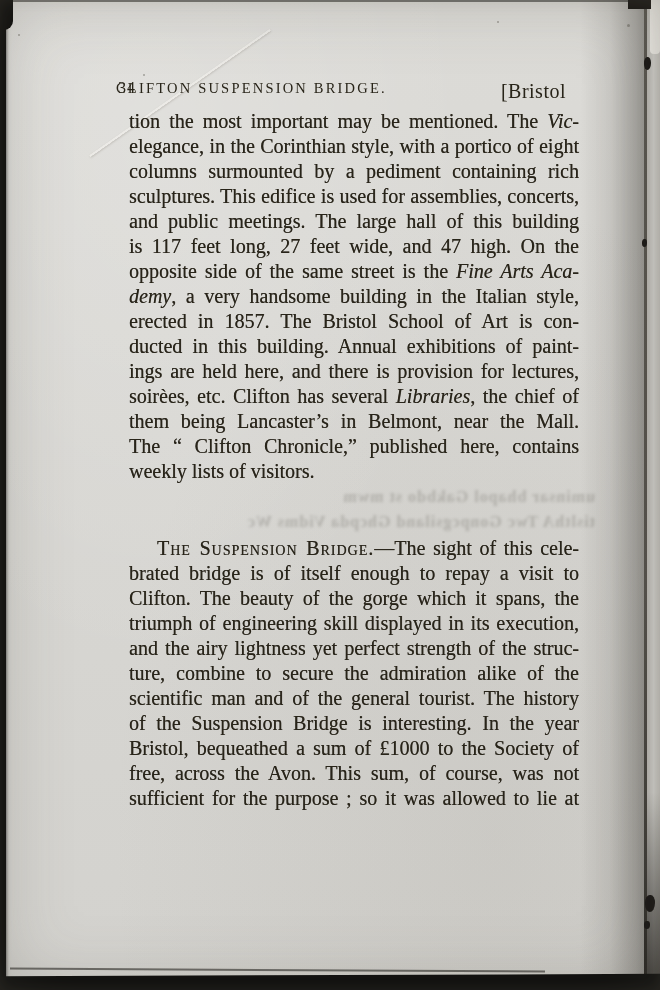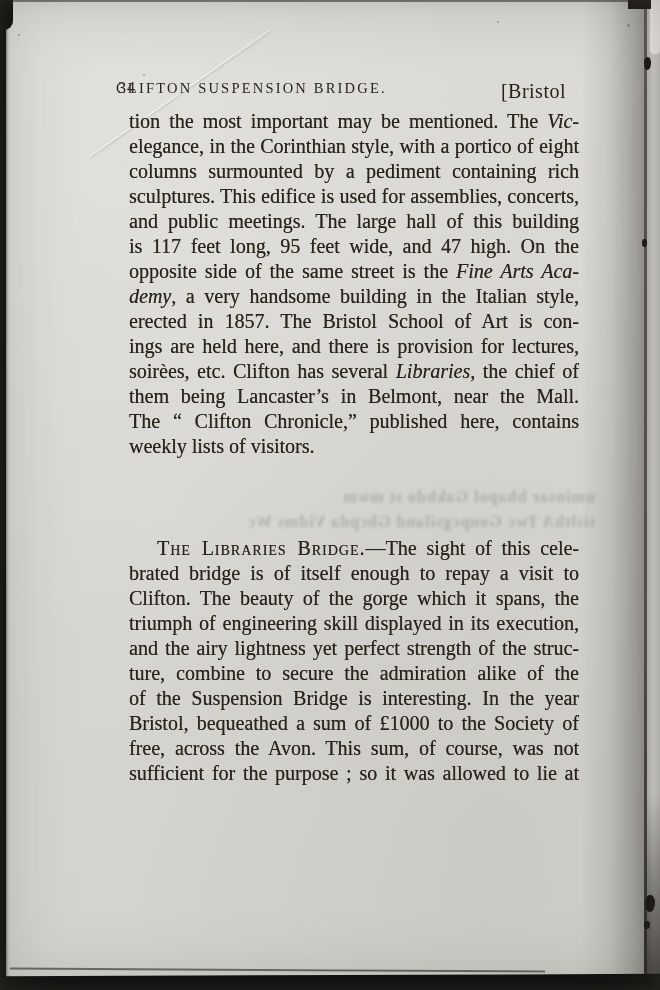--- a/index.html
+++ b/index.html
@@ -97,36 +97,38 @@
 
   <div class="abs ghost ghost1">uminsar bhapol Gakbdo st mwm</div>
   <div class="abs ghost ghost2">tislthA Twc Gonpcgsiland Ghcpda Vidms Wc</div>
 
   <div class="abs para para1">
       <div class="tline"><span>tion the most important may be mentioned.  The </span><span class="it">Vic-</span></div>
       <div class="tline"><span>elegance, in the Corinthian style, with a portico of eight</span></div>
       <div class="tline"><span>columns surmounted by a pediment containing rich</span></div>
       <div class="tline"><span>sculptures.  This edifice is used for assemblies, concerts,</span></div>
       <div class="tline"><span>and public meetings.  The large hall of this building</span></div>
-      <div class="tline"><span>is 117 feet long, 95 feet wide, and 47 high.  On the</span></div>
+      <div class="tline"><span>is 117 feet long, 27 feet wide, and 47 high.  On the</span></div>
       <div class="tline"><span>opposite side of the same street is the </span><span class="it">Fine Arts Aca-</span></div>
       <div class="tline"><span class="it">demy</span><span>, a very handsome building in the Italian style,</span></div>
       <div class="tline"><span>erected in 1857.  The Bristol School of Art is con-</span></div>
+      <div class="tline"><span>ducted in this building.  Annual exhibitions of paint-</span></div>
       <div class="tline"><span>ings are held here, and there is provision for lectures,</span></div>
       <div class="tline"><span>soirèes, etc.  Clifton has several </span><span class="it">Libraries</span><span>, the chief of</span></div>
       <div class="tline"><span>them being Lancaster’s in Belmont, near the Mall.</span></div>
       <div class="tline"><span>The “ Clifton Chronicle,” published here, contains</span></div>
       <div class="tline lastline"><span>weekly lists of visitors.</span></div>
     </div>
   <div class="abs para para2">
-      <div class="tline indent"><span class="sc">The Libraries Bridge.</span><span>—The sight of this cele-</span></div>
+      <div class="tline indent"><span class="sc">The Suspension Bridge.</span><span>—The sight of this cele-</span></div>
       <div class="tline"><span>brated bridge is of itself enough to repay a visit to</span></div>
       <div class="tline"><span>Clifton.  The beauty of the gorge which it spans, the</span></div>
       <div class="tline"><span>triumph of engineering skill displayed in its execution,</span></div>
       <div class="tline"><span>and the airy lightness yet perfect strength of the struc-</span></div>
       <div class="tline"><span>ture, combine to secure the admiration alike of the</span></div>
+      <div class="tline"><span>scientific man and of the general tourist.  The history</span></div>
       <div class="tline"><span>of the Suspension Bridge is interesting.  In the year</span></div>
       <div class="tline"><span>Bristol, bequeathed a sum of £1000 to the Society of</span></div>
       <div class="tline"><span>free, across the Avon.  This sum, of course, was not</span></div>
       <div class="tline"><span>sufficient for the purpose ; so it was allowed to lie at</span></div>
     </div>
 
 </div>
 
 </body></html>

